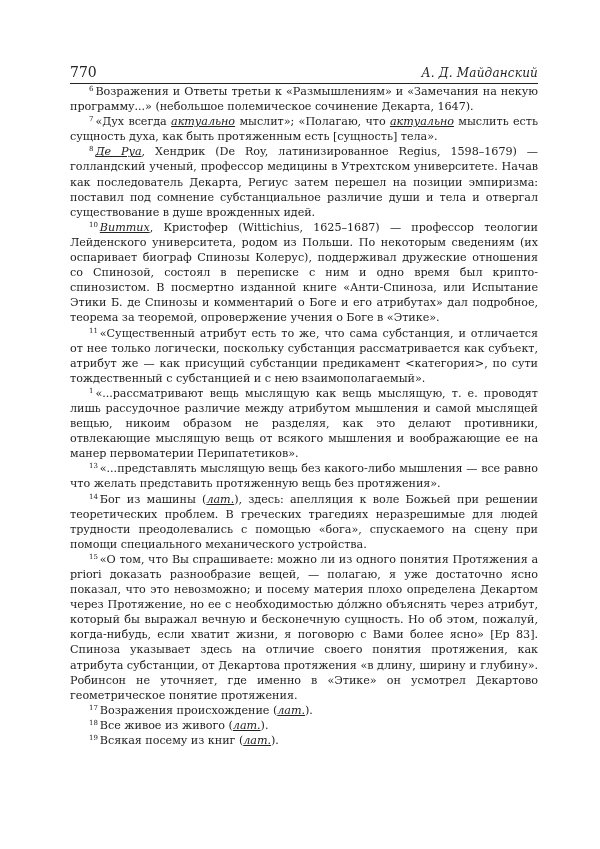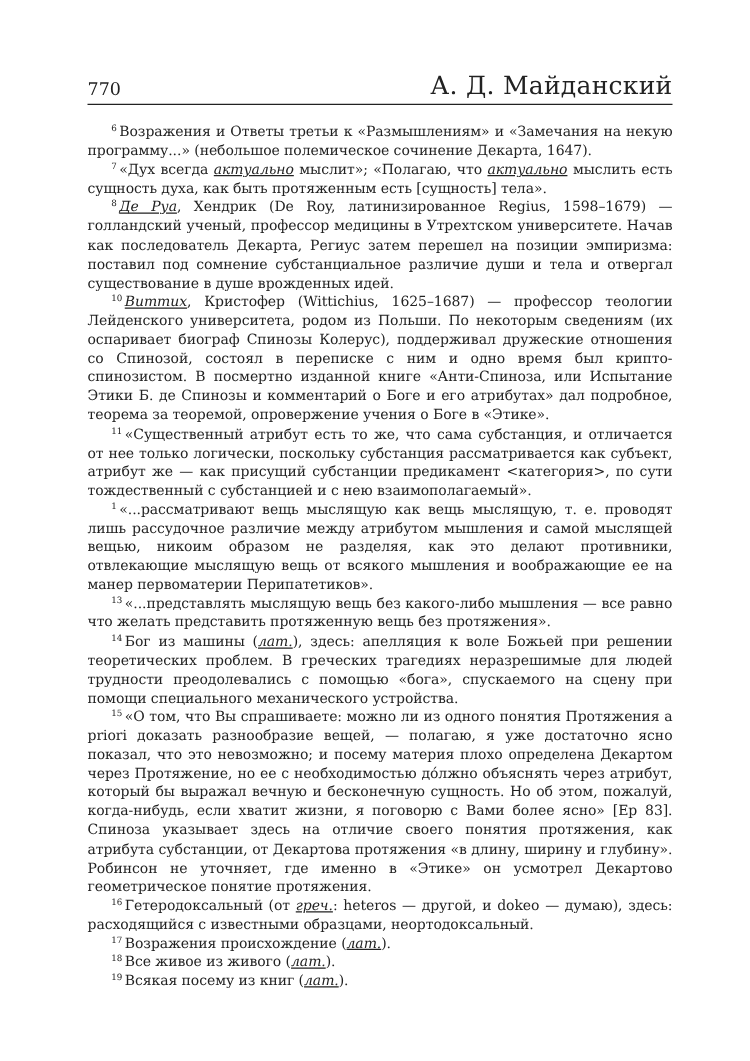--- a/index.html
+++ b/index.html
@@ -7,22 +7,22 @@
   .page {
     position: absolute; left: 70px; top: 62px; width: 468px;
     font-family: "DejaVu Serif", "Liberation Serif", serif;
     color: #222;
   }
   .running-head {
     display: flex; justify-content: space-between; align-items: flex-end;
     font-size: 14px; padding-bottom: 3px; border-bottom: 1px solid #222;
     height: 18px;
   }
-  .running-head .author { font-size: 20px; letter-spacing: 0.2px; }
-  .notes { margin-top: 14px; font-size: 11.2px; line-height: 15.1px; letter-spacing: -0.05px; }
+  .running-head .author { font-style: italic; font-size: 12px; letter-spacing: 0.2px; }
+  .notes { margin-top: 0; font-size: 11.2px; line-height: 15.1px; letter-spacing: -0.05px; }
   .note { text-align: justify; text-indent: 19px; margin: 0; hyphens: manual; }
   .note sup { font-size: 7px; vertical-align: 4px; line-height: 0; margin-right: 2px; }
   .note i { font-style: italic; text-decoration: underline; }
 </style>
 </head>
 <body>
 
 <div class="page">
   <div class="running-head">
     <span>770</span>
@@ -31,18 +31,17 @@
   <div class="notes" id="notes">
       <p class="note"><sup>6</sup><span>Возражения и Ответы третьи к «Размышлениям» и «Замечания на некую программу...» (небольшое полемическое сочинение Декарта, 1647).</span></p>
       <p class="note"><sup>7</sup><span>«Дух всегда </span><i>актуально</i><span> мыслит»; «Полагаю, что </span><i>актуально</i><span> мыслить есть сущность духа, как быть протяженным есть [сущность] тела».</span></p>
       <p class="note"><sup>8</sup><i>Де Руа</i><span>, Хендрик (De Roy, латинизированное Regius, 1598–1679) — голландский ученый, профессор медицины в Утрехтском университете. Начав как последователь Декарта, Региус затем перешел на позиции эмпиризма: поставил под сомнение субстанциальное различие души и тела и отвергал существование в душе врожденных идей.</span></p>
       <p class="note"><sup>10</sup><i>Виттих</i><span>, Кристофер (Wittichius, 1625–1687) — профессор теологии Лейденского университета, родом из Польши. По некоторым сведениям (их оспаривает биограф Спинозы Колерус), поддерживал дружеские отношения со Спинозой, состоял в переписке с ним и одно время был крипто-спинозистом. В посмертно изданной книге «Анти-Спиноза, или Испытание Этики Б. де Спинозы и комментарий о Боге и его атрибутах» дал подробное, теорема за теоремой, опровержение учения о Боге в «Этике».</span></p>
       <p class="note"><sup>11</sup><span>«Существенный атрибут есть то же, что сама субстанция, и отличается от нее только логически, поскольку субстанция рассматривается как субъект, атрибут же — как присущий субстанции предикамент &lt;категория&gt;, по сути тождественный с субстанцией и с нею взаимополагаемый».</span></p>
       <p class="note"><sup>1</sup><span>«...рассматривают вещь мыслящую как вещь мыслящую, т. е. проводят лишь рассудочное различие между атрибутом мышления и самой мыслящей вещью, никоим образом не разделяя, как это делают противники, отвлекающие мыслящую вещь от всякого мышления и воображающие ее на манер первоматерии Перипатетиков».</span></p>
       <p class="note"><sup>13</sup><span>«...представлять мыслящую вещь без какого-либо мышления — все равно что желать представить протяженную вещь без протяжения».</span></p>
       <p class="note"><sup>14</sup><span>Бог из машины (</span><i>лат.</i><span>), здесь: апелляция к воле Божьей при решении теоретических проблем. В греческих трагедиях неразрешимые для людей трудности преодолевались с помощью «бога», спускаемого на сцену при помощи специального механического устройства.</span></p>
       <p class="note"><sup>15</sup><span>«О том, что Вы спрашиваете: можно ли из одного понятия Протяжения a priori доказать разнообразие вещей, — полагаю, я уже достаточно ясно показал, что это невозможно; и посему материя плохо определена Декартом через Протяжение, но ее с необходимостью дóлжно объяснять через атрибут, который бы выражал вечную и бесконечную сущность. Но об этом, пожалуй, когда-нибудь, если хватит жизни, я поговорю с Вами более ясно» [Ep 83]. Спиноза указывает здесь на отличие своего понятия протяжения, как атрибута субстанции, от Декартова протяжения «в длину, ширину и глубину». Робинсон не уточняет, где именно в «Этике» он усмотрел Декартово геометрическое понятие протяжения.</span></p>
-      <p class="note"><sup>16</sup><span>Гетеродоксальный (от </span><i>греч.</i><span>: heteros — другой, и dokeo — думаю), здесь: расходящийся с известными образцами, неортодоксальный.</span></p>
       <p class="note"><sup>17</sup><span>Возражения происхождение (</span><i>лат.</i><span>).</span></p>
       <p class="note"><sup>18</sup><span>Все живое из живого (</span><i>лат.</i><span>).</span></p>
       <p class="note"><sup>19</sup><span>Всякая посему из книг (</span><i>лат.</i><span>).</span></p>
     </div>
 </div>
 
 </body></html>

